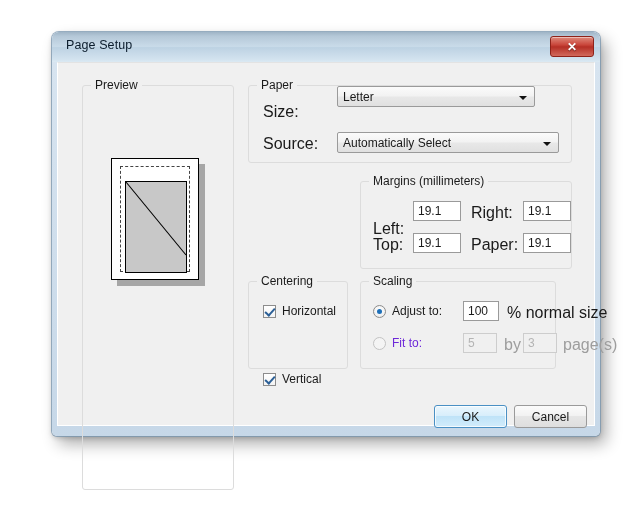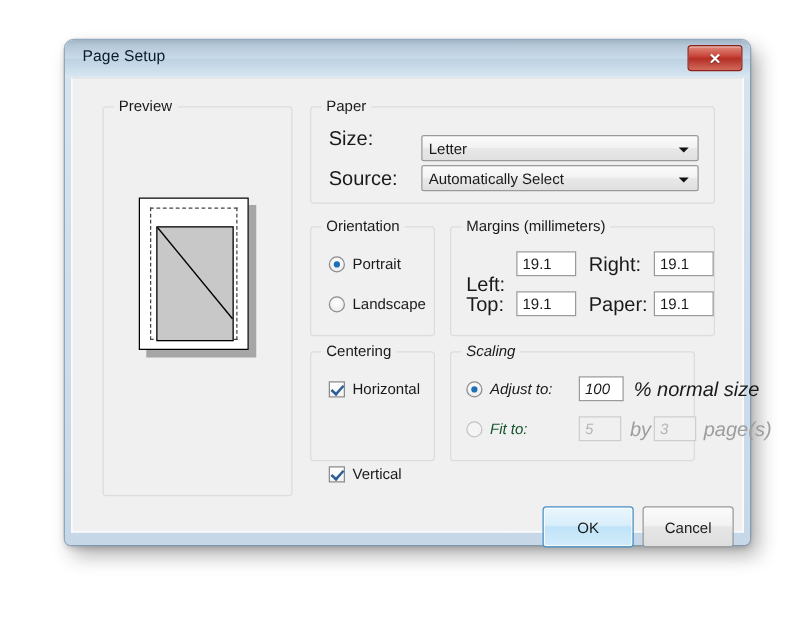--- a/index.html
+++ b/index.html
@@ -134,26 +134,26 @@
     position: absolute;
     top: -8px;
     left: 8px;
     padding: 0 4px;
     background: #f0f0f0;
     font-size: 12px;
     color: #1a1a1a;
     white-space: nowrap;
   }
 
-  #group-preview   { left: 24px;  top: 22px;  width: 152px; height: 312px; }
+  #group-preview   { left: 24px;  top: 22px;  width: 152px; height: 405px; }
   #group-paper     { left: 190px; top: 22px;  width: 324px; height: 78px;  }
   #group-orient    { left: 190px; top: 118px; width: 100px; height: 88px;  }
   #group-margins   { left: 302px; top: 118px; width: 212px; height: 88px;  }
   #group-centering { left: 190px; top: 218px; width: 100px; height: 88px;  }
-  #group-scaling   { left: 302px; top: 218px; width: 196px; height: 88px; font-style: italic;  }
+  #group-scaling   { left: 302px; top: 218px; width: 196px; height: 88px;  }
 
   
   #preview-canvas {
     position: absolute;
     left: 0; top: 0;
     width: 152px;
     height: 312px;
   }
   #page-shadow {
     position: absolute;
@@ -291,21 +291,21 @@
   }
   .radio.disabled {
     border-color: #c3c3c3;
     background: #f4f4f4;
   }
   .radio-label {
     margin-left: 6px;
     font-size: 12px;
     color: #1a1a1a;
   }
-  .radio-label.disabled { color: #14532d; }
+  .radio-label.disabled { color: #6d28d9; }
 
   
   .check-row {
     position: absolute;
     display: flex;
     align-items: center;
     cursor: pointer;
     white-space: nowrap;
   }
   .checkbox {
@@ -331,21 +331,21 @@
   .check-label {
     margin-left: 6px;
     font-size: 12px;
     color: #1a1a1a;
   }
 
   
   .dlg-button {
     position: absolute;
     width: 73px;
-    height: 33px;
+    height: 23px;
     border-radius: 3px;
     box-sizing: border-box;
     border: 1px solid #9a9a9a;
     background: linear-gradient(to bottom, #fbfbfb 0%, #f2f2f2 46%, #e6e6e6 50%, #dedede 100%);
     font-size: 12px;
     color: #1a1a1a;
     display: flex;
     align-items: center;
     justify-content: center;
     cursor: pointer;
@@ -385,45 +385,32 @@
               <line x1="1" y1="1" x2="61" y2="74" stroke="#000000" stroke-width="1.1"></line>
             </svg>
           </div>
         </div>
       </div>
 
       <div class="groupbox" id="group-paper">
         <div class="group-title">Paper</div>
 
         <div class="field-label" style="left:14px; top:17px;">Size:</div>
-        <div class="combo" style="left:88px; top:0; width:222px;margin-top:22px;">
+        <div class="combo" style="left:88px; top:0; width:198px;">
           <span class="combo-text">Letter</span>
           <span class="combo-arrow"></span>
         </div>
 
         <div class="field-label" style="left:14px; top:49px;">Source:</div>
         <div class="combo" style="left:88px; top:46px; width:222px;">
           <span class="combo-text">Automatically Select</span>
           <span class="combo-arrow"></span>
         </div>
       </div>
 
-      <div class="groupbox" id="group-orient">
-        <div class="group-title">Orientation</div>
-
-        <div class="radio-row" style="left:14px; top:22px;">
-          <span class="radio checked"></span>
-          <span class="radio-label">Portrait</span>
-        </div>
-
-        <div class="radio-row" style="left:14px; top:54px;">
-          <span class="radio"></span>
-          <span class="radio-label">Landscape</span>
-        </div>
-      </div>
 
       <div class="groupbox" id="group-margins">
         <div class="group-title">Margins (millimeters)</div>
 
         <div class="field-label" style="left:12px; top:38px;">Left:</div>
         <div class="textbox num" style="left:52px; top:19px; width:48px;">
           <span class="tb-val">19.1</span>
         </div>
 
         <div class="field-label" style="left:110px; top:22px;">Right:</div>

